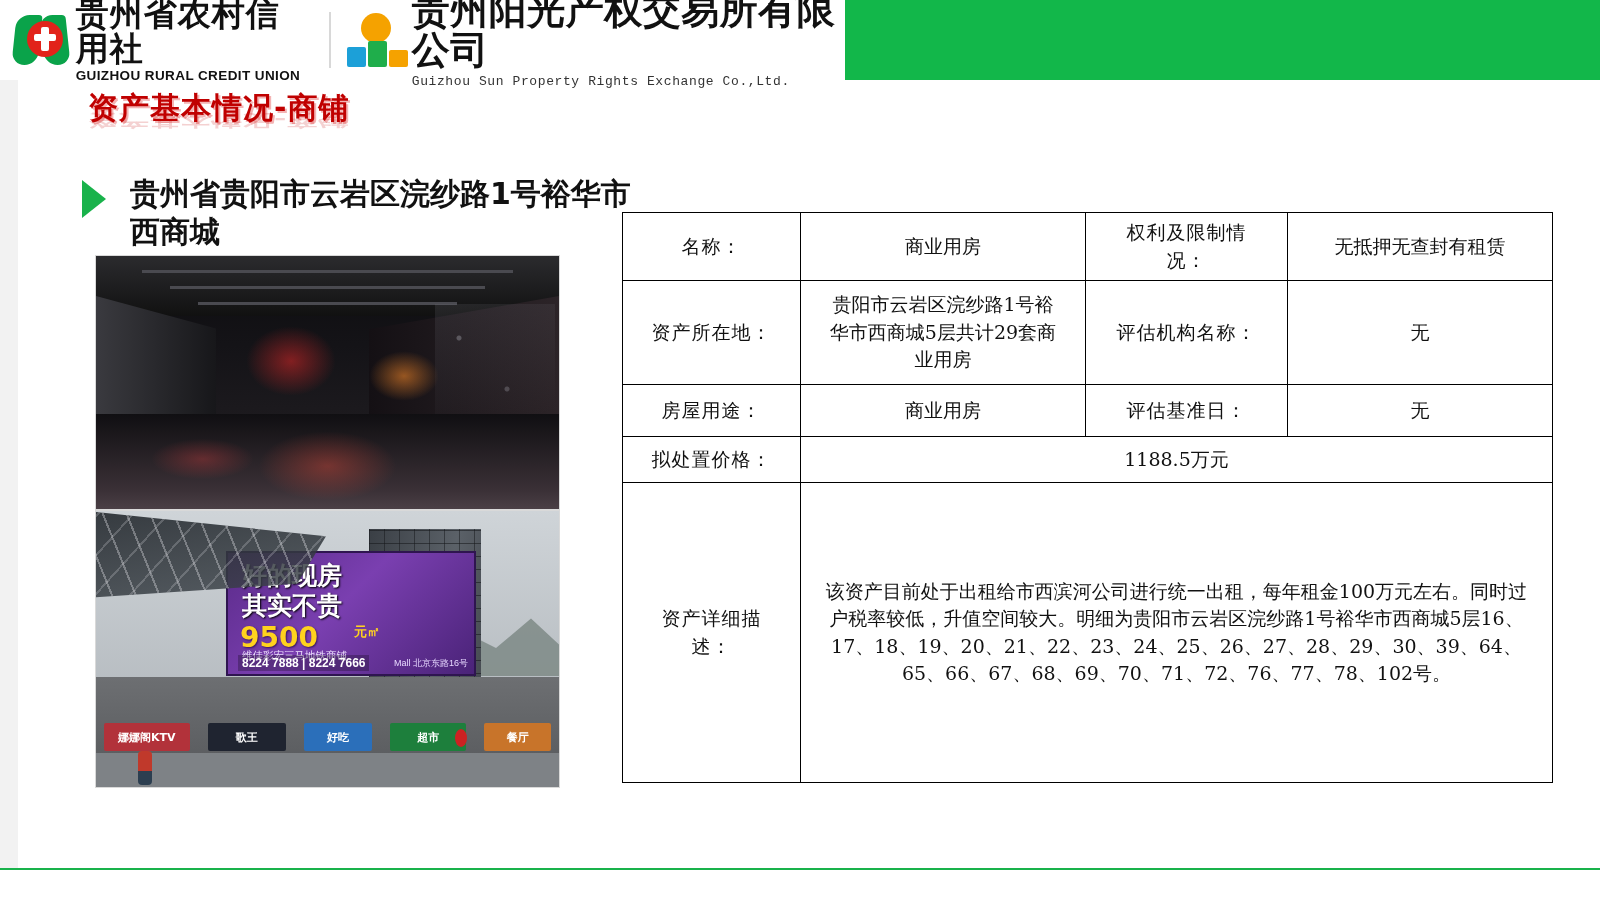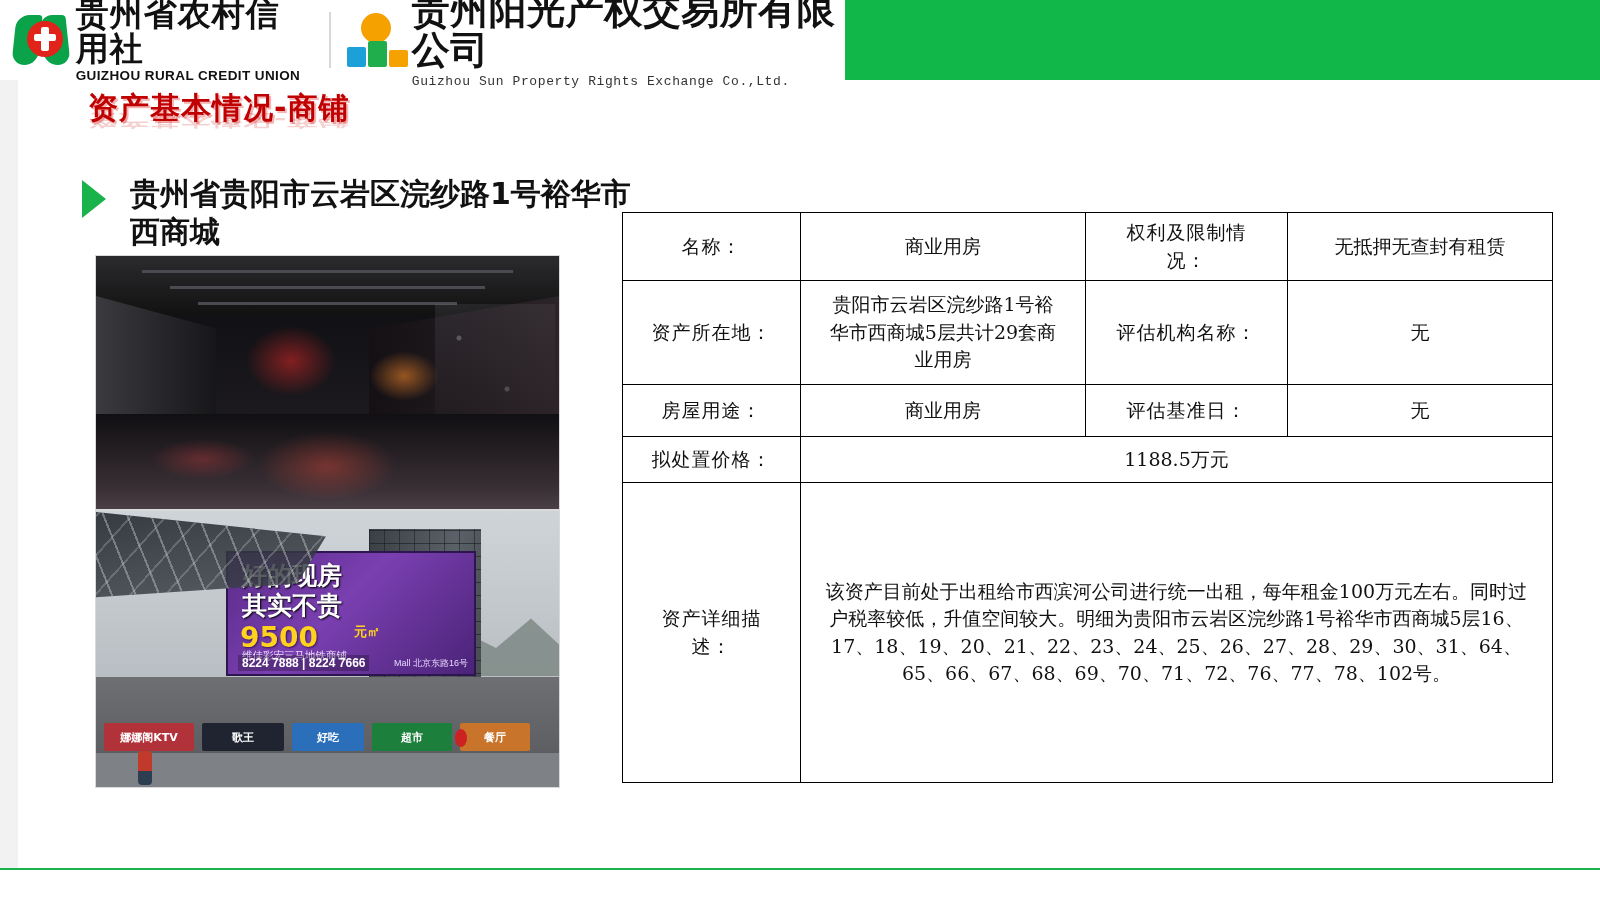--- a/index.html
+++ b/index.html
@@ -219,21 +219,21 @@
            font-family:"DejaVu Sans",sans-serif; text-shadow:1px 1px 2px #3a1660; }
   .bb-unit { position:absolute; left:126px; top:70px; font-size:13px; color:#ffd21e; font-weight:bold; }
   .bb-sub { position:absolute; left:14px; top:96px; font-size:10.5px; color:#efe2ff; }
   .bb-tel { position:absolute; left:10px; bottom:3px; font-size:12px; color:#fff; font-weight:bold;
             background:rgba(0,0,0,.25); padding:1px 4px; }
   .bb-corner { position:absolute; right:6px; bottom:4px; font-size:9px; color:#e7d8ff; }
   .building .facade {
     position:absolute; left:0; bottom:0; width:100%; height:110px;
     background: linear-gradient(180deg,#6d6f72,#55575a);
   }
-  .building .shop-signs { position:absolute; left:0; bottom:34px; width:100%; height:30px; display:flex; gap:8px; padding:0 8px; }
+  .building .shop-signs { position:absolute; left:0; bottom:34px; width:100%; height:30px; display:flex; gap:18px; padding:0 8px; }
   .sign { height:28px; border-radius:2px; display:flex; align-items:center; justify-content:center;
           font-size:11px; color:#fff; font-weight:bold; font-family:"DejaVu Sans",sans-serif; }
   .sign.s1 { width:90px; background:#b2323a; }
   .sign.s2 { width:82px; background:#1f2430; }
   .sign.s3 { width:72px; background:#2b6fba; }
   .sign.s4 { width:80px; background:#1d7f3c; }
   .sign.s5 { width:70px; background:#c8742a; }
   .building .ground { position:absolute; left:0; bottom:0; width:100%; height:34px; background:#7e8286; }
   .building .person { position:absolute; left:42px; bottom:2px; width:14px; height:34px;
                       background:linear-gradient(180deg,#c0392b 0 60%,#2c3e50 60% 100%); border-radius:4px; }
@@ -413,19 +413,19 @@
     <td class="val1">商业用房</td>
     <td class="label2">评估基准日：</td>
     <td class="val2">无</td>
   </tr>
   <tr class="r5">
     <td class="label">拟处置价格：</td>
     <td colspan="3">1188.5万元</td>
   </tr>
   <tr class="r6">
     <td class="label">资产详细描述：</td>
-    <td colspan="3" class="desc">该资产目前处于出租给市西滨河公司进行统一出租，每年租金100万元左右。同时过户税率较低，升值空间较大。明细为贵阳市云岩区浣纱路1号裕华市西商城5层16、17、18、19、20、21、22、23、24、25、26、27、28、29、30、31、64、65、66、67、68、69、70、71、72、76、77、78、102号。</td>
+    <td colspan="3" class="desc">该资产目前处于出租给市西滨河公司进行统一出租，每年租金100万元左右。同时过户税率较低，升值空间较大。明细为贵阳市云岩区浣纱路1号裕华市西商城5层16、17、18、19、20、21、22、23、24、25、26、27、28、29、30、39、64、65、66、67、68、69、70、71、72、76、77、78、102号。</td>
   </tr>
 </tbody>
   </table>
 
 <div class="footer-line"></div>
 <div class="footer-bar"></div>
 
 </body></html>

